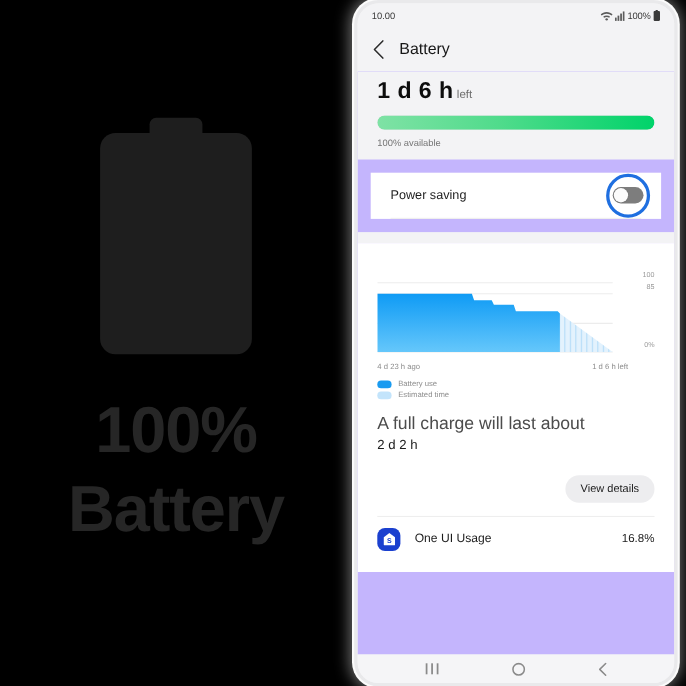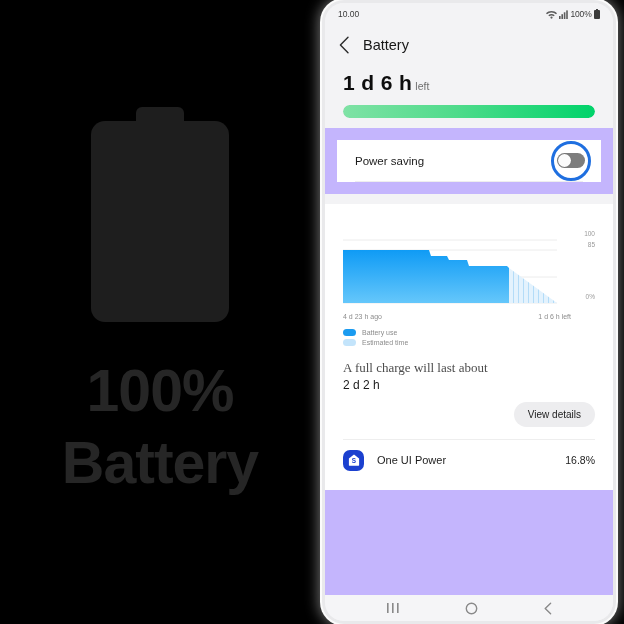--- a/index.html
+++ b/index.html
@@ -179,24 +179,24 @@
 
   #legend { margin-top:9px; }
   .legend-row {
     display:flex; align-items:center; gap:6px;
     margin-bottom:3px;
   }
   .legend-pill { width:13px; height:7px; border-radius:4px; display:block; }
   .legend-txt { font-size:7px; color:#8c8c8c; }
 
   #full-charge { margin-top:14px; }
-  #fc-line1 { font-size:13px; color:#4c4c4c;font-family:Liberation Serif, serif; }
+  #fc-line1 { font-size:16px; color:#4c4c4c; }
   #fc-line2 { font-size:12px; color:#1c1c1c; margin-top:2px; }
 
-  #view-details-row { display:flex; justify-content:flex-end; margin-top:10px; }
+  #view-details-row { display:flex; justify-content:flex-end; margin-top:21px; }
   #view-details-btn {
     background:#ededef; color:#1c1c1c;
     font-size:10px;
     border:none; border-radius:14px;
     padding:7px 14px;
     font-family:"Liberation Sans", sans-serif;
     cursor:pointer;
   }
 
   #app-divider { height:1px; background:#eeeeee; margin-top:12px; }
@@ -272,20 +272,21 @@
 
     <div id="content">
 
       <div id="summary">
         <div id="time-left">
           <span>1 d 6 h</span><span class="unit-left">left</span>
         </div>
         <div id="progress-track">
           <div id="progress-fill"></div>
         </div>
+        <div id="avail-label">100% available</div>
       </div>
 
       <div class="card">
         <div class="row">
           <span class="lbl">Power saving</span>
           <span id="toggle-wrap">
             <span id="toggle-ring"></span>
             <span id="power-toggle">
               <span class="knob"></span>
             </span>
@@ -354,21 +355,21 @@
 
         <div id="app-divider"></div>
 
         <div id="app-row">
           <span id="app-icon">
             <svg width="14" height="14" viewBox="0 0 14 14">
               <path d="M7 1.6 1.9 5.4v6.8c0 .3.2.5.5.5h9.2c.3 0 .5-.2.5-.5V5.4z" fill="#fff"></path>
               <text x="7" y="10.2" font-size="6.4" font-family="Liberation Sans, sans-serif" font-weight="bold" fill="#1b40cf" text-anchor="middle">S</text>
             </svg>
           </span>
-          <span id="app-name">One UI Power</span>
+          <span id="app-name">One UI Usage</span>
           <span id="app-pct">16.8%</span>
         </div>
       </div>
     </div>
 
     <div id="nav-bar">
       <svg class="nav-ico" width="14" height="12" viewBox="0 0 14 12">
         <rect x="1" y="1" width="1.6" height="10" fill="#8a8a8a"></rect>
         <rect x="6" y="1" width="1.6" height="10" fill="#8a8a8a"></rect>
         <rect x="11" y="1" width="1.6" height="10" fill="#8a8a8a"></rect>

